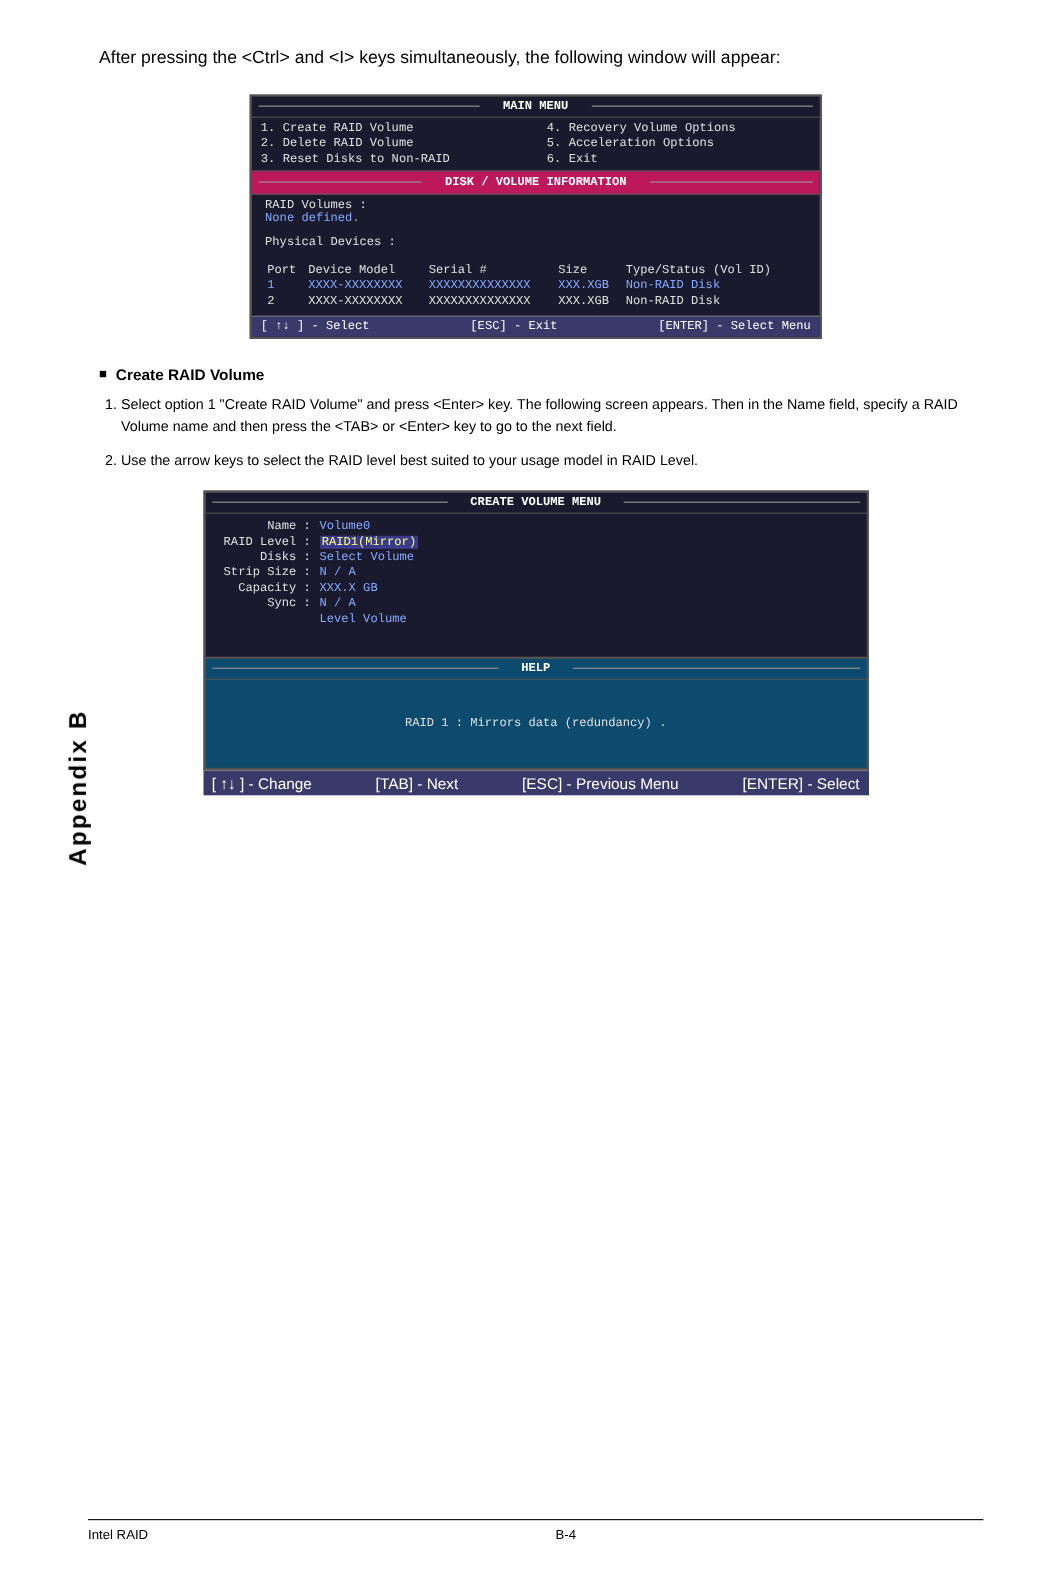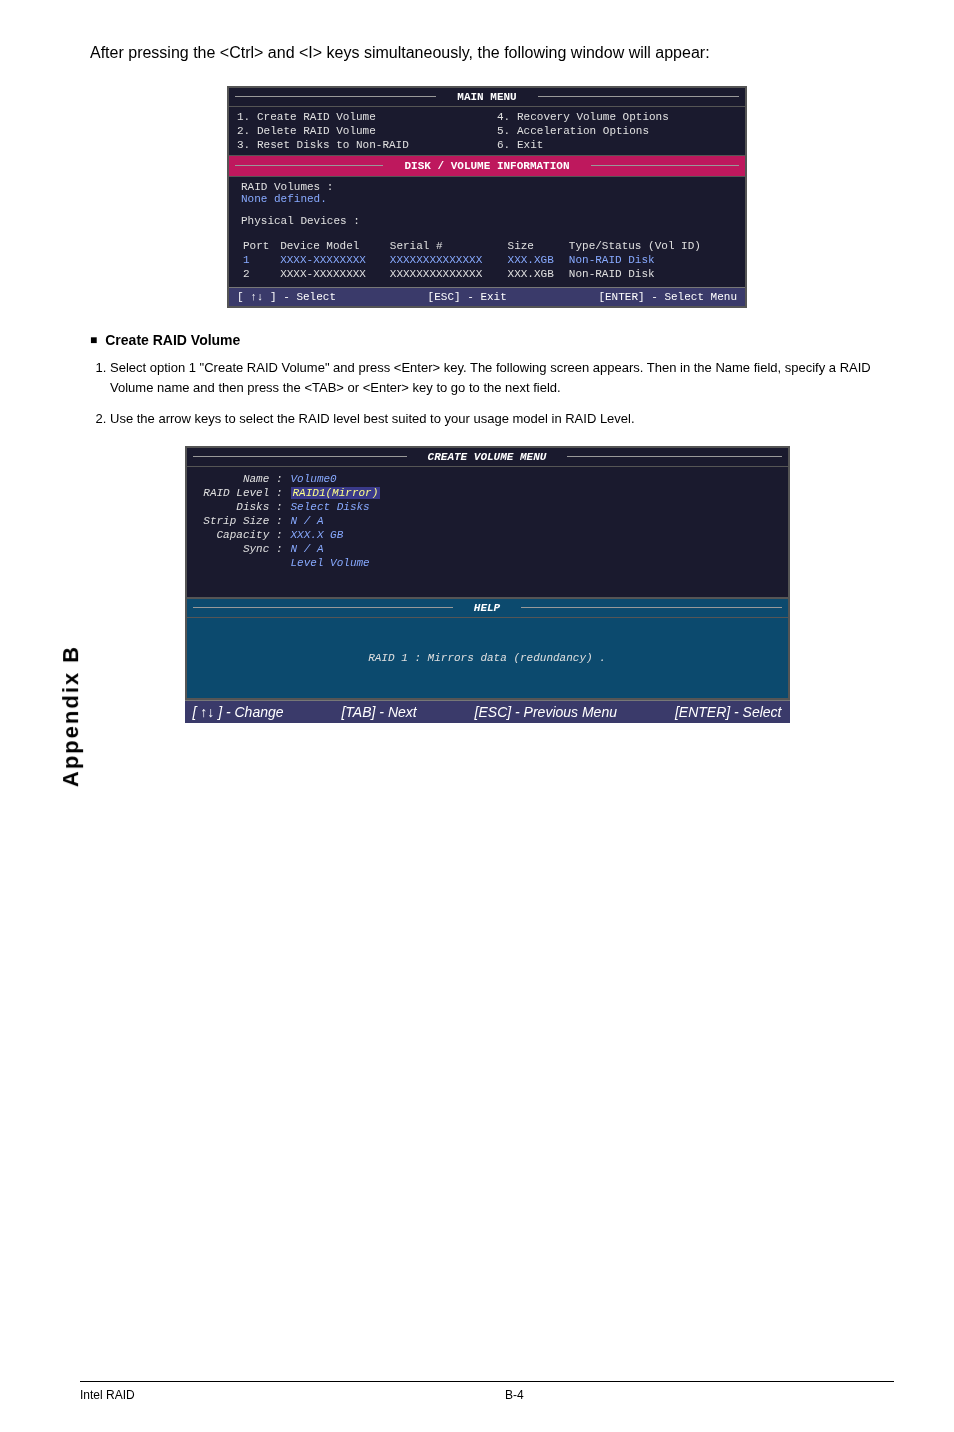--- a/index.html
+++ b/index.html
@@ -168,21 +168,20 @@
     .numbered-list li {
       font-size: 13px;
       line-height: 1.6;
       margin-bottom: 10px;
     }
 
     
     .create-vol-wrapper {
       margin: 16px auto;
       width: 605px;
-      font-style: italic;
     }
 
     .create-vol-box {
       background: #1a1a2e;
       color: #e0e0e0;
       font-family: 'Courier New', monospace;
       font-size: 11px;
       border: 2px solid #555;
     }
 
@@ -408,21 +407,21 @@
         <div class="vol-field-row">
           <span class="vol-field-label">Name :</span>
           <span class="vol-field-value">Volume0</span>
         </div>
         <div class="vol-field-row">
           <span class="vol-field-label">RAID Level :</span>
           <span class="vol-field-value highlight">RAID1(Mirror)</span>
         </div>
         <div class="vol-field-row">
           <span class="vol-field-label">Disks :</span>
-          <span class="vol-field-value">Select Disks</span>
+          <span class="vol-field-value">Select Volume</span>
         </div>
         <div class="vol-field-row">
           <span class="vol-field-label">Strip Size :</span>
           <span class="vol-field-value">N / A</span>
         </div>
         <div class="vol-field-row">
           <span class="vol-field-label">Capacity :</span>
           <span class="vol-field-value">XXX.X GB</span>
         </div>
         <div class="vol-field-row">

